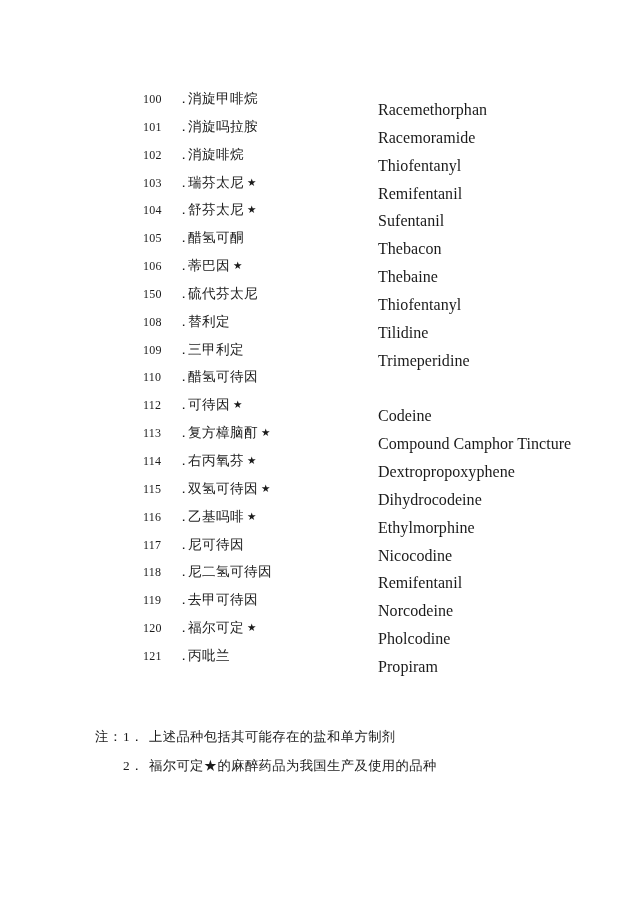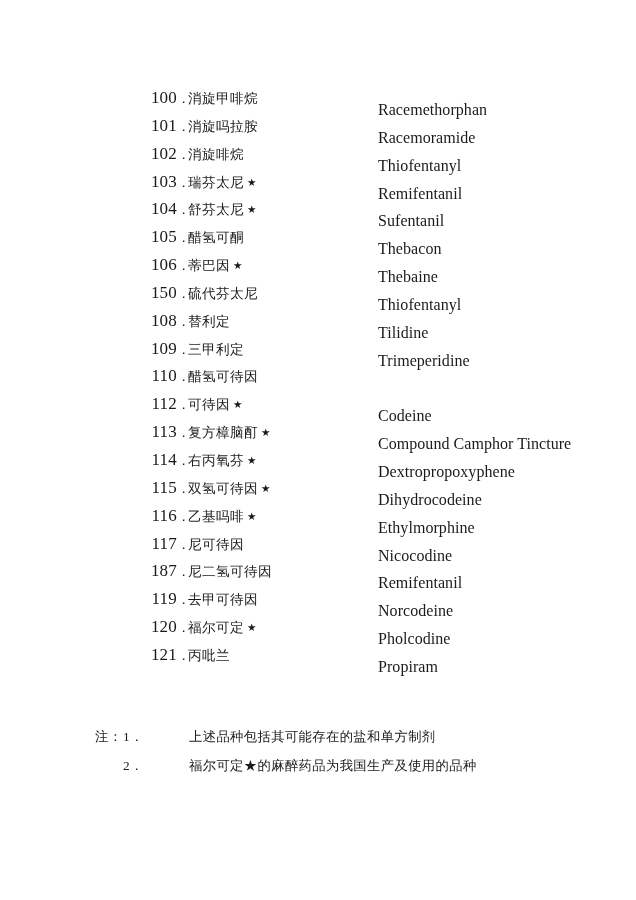--- a/index.html
+++ b/index.html
@@ -36,22 +36,21 @@
   .drug-row {
     position: relative;
     height: 27.85px;
     line-height: 27.85px;
     white-space: nowrap;
   }
 
   .row-index {
     display: inline-block;
     width: 34px;
-    text-align: right;
-    font-size: 17px;
+    font-size: 12px;
     letter-spacing: 0.2px;
   }
 
   .row-dot {
     display: inline-block;
     width: 11px;
     text-align: left;
     font-size: 13.2px;
   }
 
@@ -100,21 +99,21 @@
   .note-num {
     display: inline-block;
     width: 26px;
   }
 
   .note-indent {
     display: inline-block;
     width: 28px;
   }
 
-  .note-text { display: inline-block; margin-left: 40px; }
+  .note-text { display: inline-block; }
 </style>
 </head>
 <body>
 
 <div id="page">
 
   <div id="drug-list">
       <div class="drug-row"><span class="row-index">100</span><span class="row-dot">．</span><span class="row-cn">消旋甲啡烷</span><span class="row-en">Racemethorphan</span></div>
       <div class="drug-row"><span class="row-index">101</span><span class="row-dot">．</span><span class="row-cn">消旋吗拉胺</span><span class="row-en">Racemoramide</span></div>
       <div class="drug-row"><span class="row-index">102</span><span class="row-dot">．</span><span class="row-cn">消旋啡烷</span><span class="row-en">Thiofentanyl</span></div>
@@ -125,21 +124,21 @@
       <div class="drug-row"><span class="row-index">150</span><span class="row-dot">．</span><span class="row-cn">硫代芬太尼</span><span class="row-en">Thiofentanyl</span></div>
       <div class="drug-row"><span class="row-index">108</span><span class="row-dot">．</span><span class="row-cn">替利定</span><span class="row-en">Tilidine</span></div>
       <div class="drug-row"><span class="row-index">109</span><span class="row-dot">．</span><span class="row-cn">三甲利定</span><span class="row-en">Trimeperidine</span></div>
       <div class="drug-row"><span class="row-index">110</span><span class="row-dot">．</span><span class="row-cn">醋氢可待因</span></div>
       <div class="drug-row"><span class="row-index">112</span><span class="row-dot">．</span><span class="row-cn">可待因</span><span class="row-star">★</span><span class="row-en">Codeine</span></div>
       <div class="drug-row"><span class="row-index">113</span><span class="row-dot">．</span><span class="row-cn">复方樟脑酊</span><span class="row-star">★</span><span class="row-en">Compound Camphor Tincture</span></div>
       <div class="drug-row"><span class="row-index">114</span><span class="row-dot">．</span><span class="row-cn">右丙氧芬</span><span class="row-star">★</span><span class="row-en">Dextropropoxyphene</span></div>
       <div class="drug-row"><span class="row-index">115</span><span class="row-dot">．</span><span class="row-cn">双氢可待因</span><span class="row-star">★</span><span class="row-en">Dihydrocodeine</span></div>
       <div class="drug-row"><span class="row-index">116</span><span class="row-dot">．</span><span class="row-cn">乙基吗啡</span><span class="row-star">★</span><span class="row-en">Ethylmorphine</span></div>
       <div class="drug-row"><span class="row-index">117</span><span class="row-dot">．</span><span class="row-cn">尼可待因</span><span class="row-en">Nicocodine</span></div>
-      <div class="drug-row"><span class="row-index">187</span><span class="row-dot">．</span><span class="row-cn">尼二氢可待因</span><span class="row-en">Remifentanil</span></div>
+      <div class="drug-row"><span class="row-index">118</span><span class="row-dot">．</span><span class="row-cn">尼二氢可待因</span><span class="row-en">Remifentanil</span></div>
       <div class="drug-row"><span class="row-index">119</span><span class="row-dot">．</span><span class="row-cn">去甲可待因</span><span class="row-en">Norcodeine</span></div>
       <div class="drug-row"><span class="row-index">120</span><span class="row-dot">．</span><span class="row-cn">福尔可定</span><span class="row-star">★</span><span class="row-en">Pholcodine</span></div>
       <div class="drug-row"><span class="row-index">121</span><span class="row-dot">．</span><span class="row-cn">丙吡兰</span><span class="row-en">Propiram</span></div>
     </div>
 
   <div id="notes">
       <div class="note-line"><span class="note-label">注：</span><span class="note-num">1．</span><span class="note-text">上述品种包括其可能存在的盐和单方制剂</span></div>
       <div class="note-line"><span class="note-indent"></span><span class="note-num">2．</span><span class="note-text">福尔可定★的麻醉药品为我国生产及使用的品种</span></div>
     </div>
 

